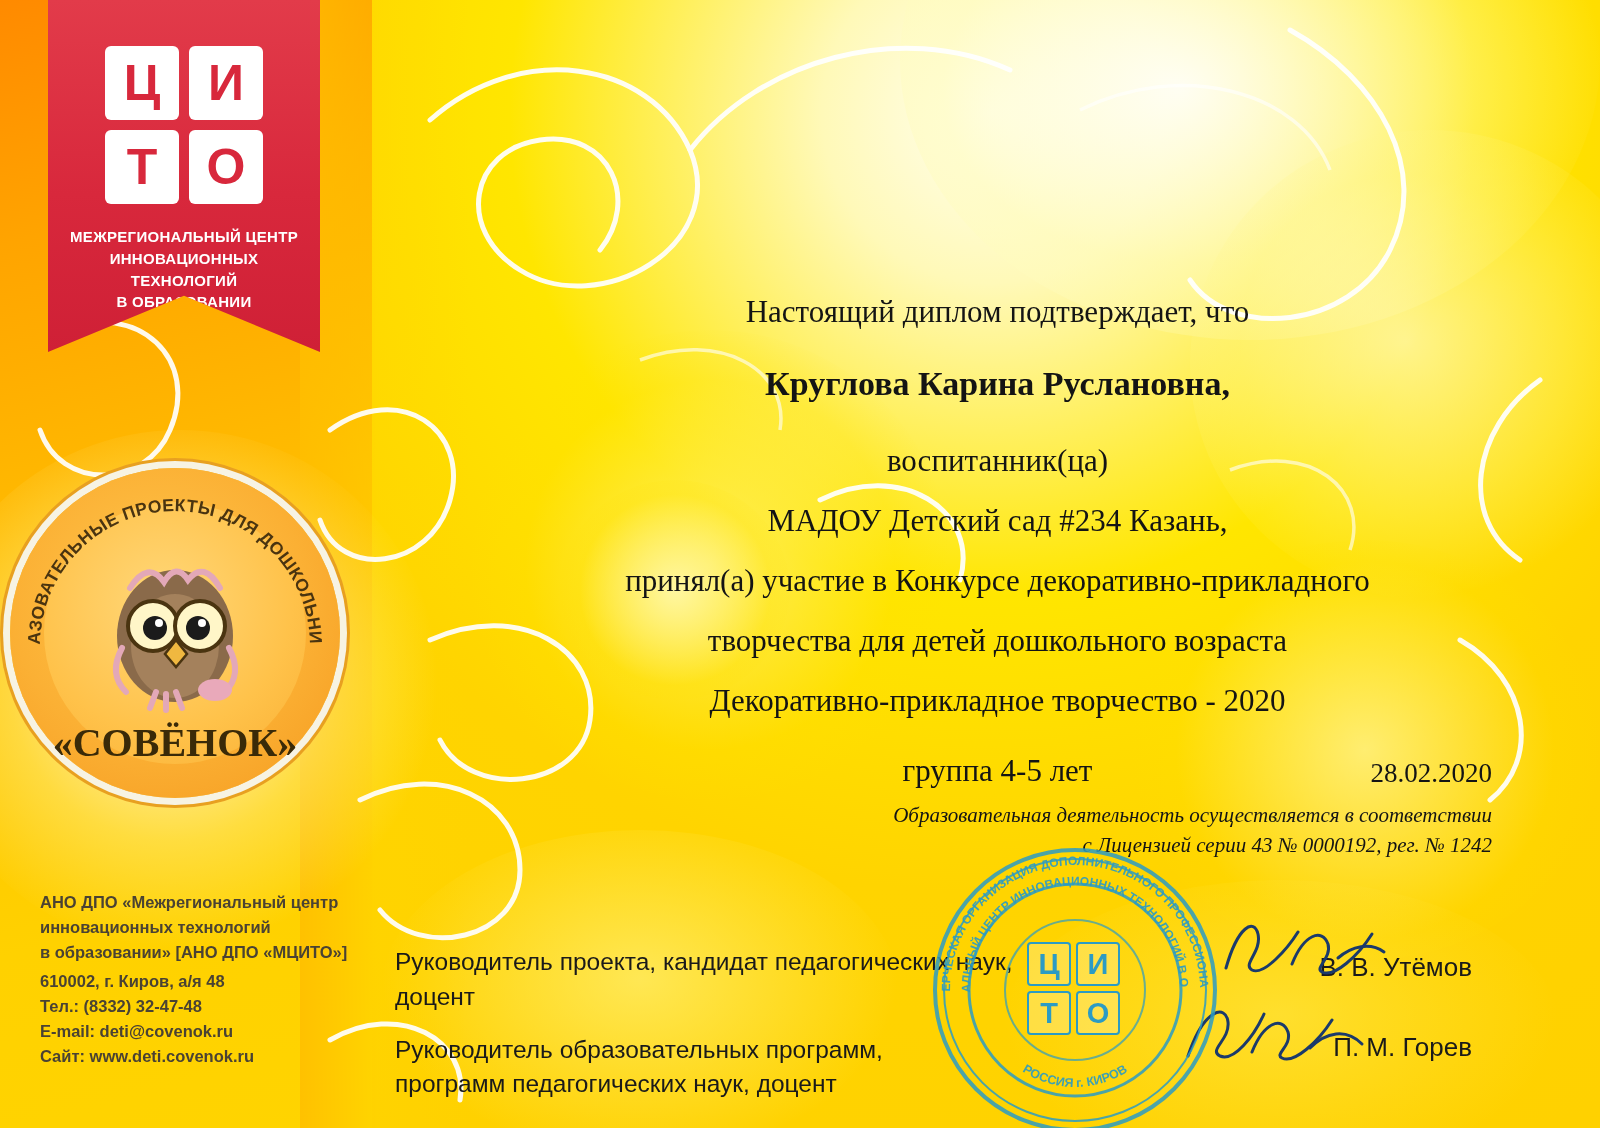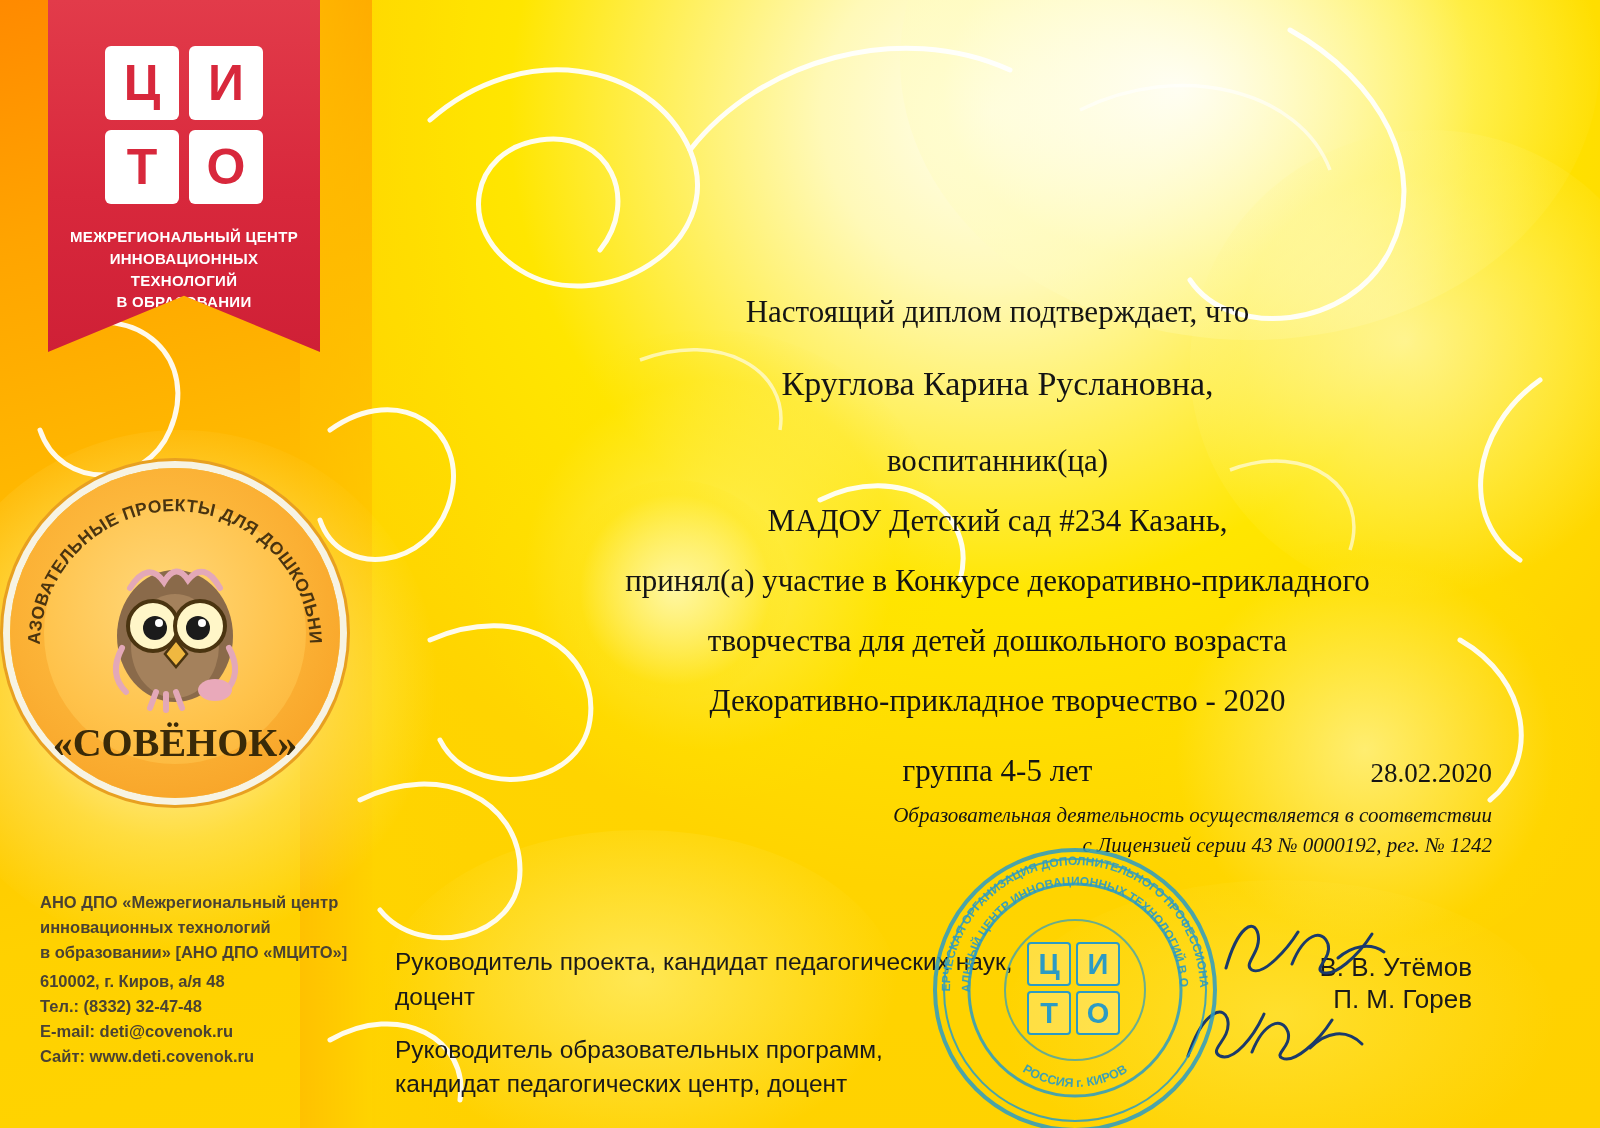--- a/index.html
+++ b/index.html
@@ -187,21 +187,21 @@
     left: 430px; top: 268px;
     width: 1135px;
     text-align: center;
     color: #141414;
     font-size: 31px;
     line-height: 1.55;
     margin-top: 20px;
   }
   .body-text .line { margin-bottom: 12px; }
   .body-text .recipient {
-    font-weight: normal;
+    font-weight: bold;
     font-size: 34px;
     margin: 22px 0 26px;
   }
   .body-text .spaced { margin-top: 22px; }
 
   .date {
     position: absolute;
     right: 108px; top: 758px;
     font-size: 27px;
     color: #141414;
@@ -230,21 +230,21 @@
   .sig-block .row2 { margin-top: 18px; }
   .name1 {
     position: absolute;
     right: 128px; top: 952px;
     font-family: "Liberation Sans", sans-serif;
     font-size: 26px;
     color: #1A1A1A;
   }
   .name2 {
     position: absolute;
-    right: 128px; top: 984px;
+    right: 128px; top: 1032px;
     font-family: "Liberation Sans", sans-serif;
     font-size: 26px;
     color: #1A1A1A;
   }
 
   
   .stamp {
     position: absolute;
     left: 930px; top: 845px;
     width: 290px; height: 290px;
@@ -388,21 +388,21 @@
   <div class="date">28.02.2020</div>
   <div class="license">
     <div>Образовательная деятельность осуществляется в соответствии</div>
     <div>с Лицензией серии 43 № 0000192, рег. № 1242</div>
   </div>
 
   <div class="sig-block">
     <div>Руководитель проекта, кандидат педагогических наук, доцент</div>
     <div class="row2">
       <div>Руководитель образовательных программ,</div>
-      <div>кандидат педагогических центр, доцент</div>
+      <div>программ педагогических наук, доцент</div>
     </div>
   </div>
   <div class="name1">В. В. Утёмов</div>
   <div class="name2">П. М. Горев</div>
 
   <svg class="signature-scribble sc1" width="180" height="70" viewBox="0 0 180 70">
     <g fill="none" stroke="#1B3A6B" stroke-width="3" stroke-linecap="round">
       <path d="M8 56 C 20 14, 36 6, 40 22 C 44 40, 24 52, 34 58 C 46 64, 70 36, 80 20"></path>
       <path d="M74 52 C 86 22, 104 16, 110 32 C 114 46, 96 56, 104 60 C 116 66, 140 44, 154 22"></path>
       <path d="M120 46 C 134 34, 152 30, 166 40"></path>

